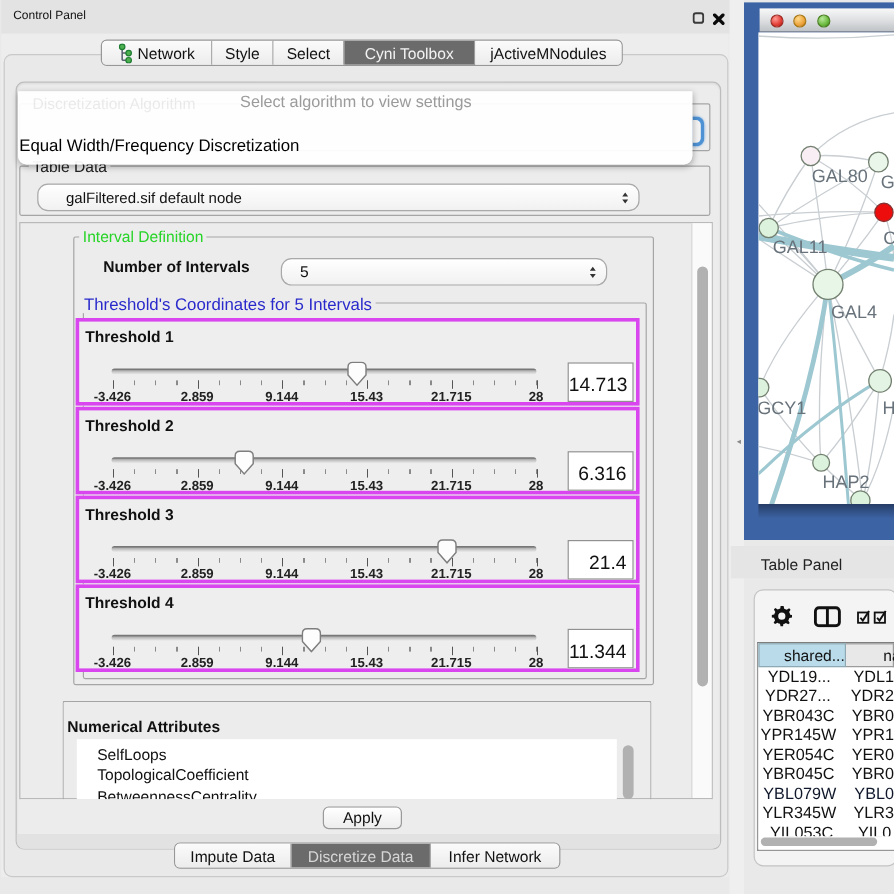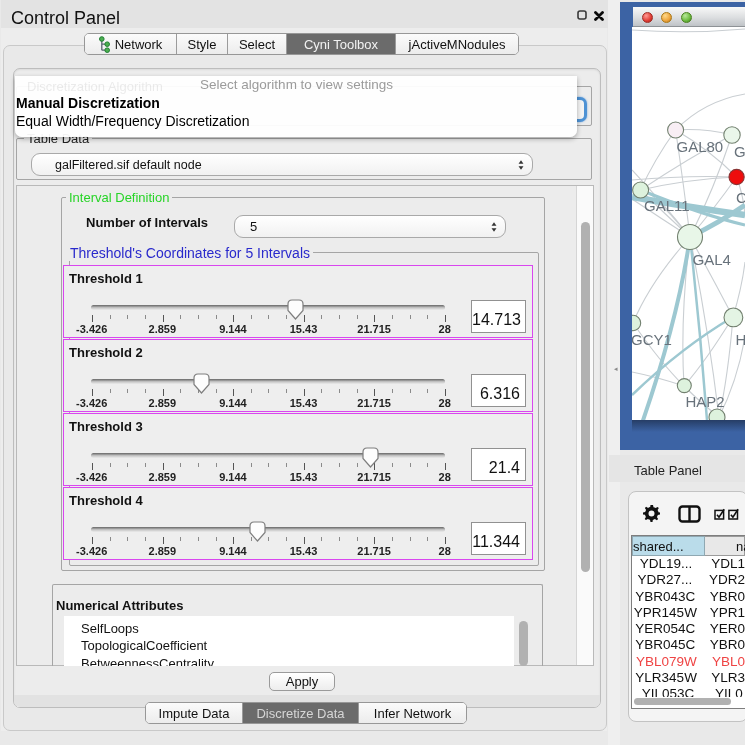--- a/index.html
+++ b/index.html
@@ -3,21 +3,21 @@
 <meta charset="utf-8">
 <style>
 * { margin:0; padding:0; box-sizing:border-box; }
 html,body { width:745px; height:745px; overflow:hidden; background:#e9e9e9;
   font-family:"Liberation Sans", sans-serif; }
 .abs { position:absolute; }
 #root { position:relative; width:745px; height:745px; }
 
 
 #lwin { left:1px; top:0; width:606px; height:731px; background:#ededed; }
-#titlebar { left:11px; top:8px; font-size:18px; color:#111; }
+#titlebar { left:11px; top:8px; font-size:10px; color:#111; }
 
 
 .seg { display:flex; border:1px solid #979797; border-radius:5px; overflow:hidden;
   background:#f4f4f4; font-size:13px; color:#111; }
 .seg .sg { display:flex; align-items:center; justify-content:center;
   border-right:1px solid #9b9b9b; background:linear-gradient(#fbfbfb,#ececec); white-space:nowrap; }
 .seg .sg:last-child { border-right:none; }
 .seg .on { background:#6b6b6b; color:#f2f2f2; }
 
 
@@ -27,21 +27,21 @@
 
 .group { position:absolute; border:1px solid #a5a5a5; border-radius:2px; }
 .gtitle { position:absolute; font-size:13px; background:#ececec; padding:0 3px; white-space:nowrap; }
 
 
 .combo { position:absolute; background:linear-gradient(#ffffff,#f1f1f1); border:1px solid #a9a9a9;
   border-radius:9px; font-size:13px; color:#111; display:flex; align-items:center; }
 .combo .arr { position:absolute; right:8px; top:50%; transform:translateY(-50%); width:6px; height:11px; }
 
 
-.tbox { position:absolute; left:63px; width:470px; height:73px; border:1px solid #d946ef; background:#eeeeee; }
+.tbox { position:absolute; left:63px; width:470px; height:73px; border:3px solid #d946ef; background:#eeeeee; }
 .tlab { position:absolute; left:5px; top:5px; font-size:13px; font-weight:bold; color:#111; }
 .track { position:absolute; left:27.2px; top:39px; width:354px; height:5px; border-radius:3px;
   background:linear-gradient(#777 0,#777 18%, #b5b5b5 40%, #d2d2d2 70%, #ebebeb 100%); }
 .ticks1 { position:absolute; left:27.7px; top:49px; width:355px; height:4px;
   background:repeating-linear-gradient(90deg,#8a8a8a 0 1px,transparent 1px 17.65px); }
 .ticks2 { position:absolute; left:27.7px; top:49px; width:355px; height:7px;
   background:repeating-linear-gradient(90deg,#555 0 1px,transparent 1px 70.62px); }
 .slab { position:absolute; top:57px; font-size:11px; font-weight:bold; color:#222; transform:translateX(-50%); }
 .vfield { position:absolute; left:407px; top:34px; width:55px; height:33px; background:#fff;
   border:1px solid #919191; font-size:16px; color:#111; text-align:right; line-height:37px; padding-right:5px; }
@@ -102,21 +102,20 @@
     <span style="margin-left:23px; font-size:12.5px;">galFiltered.sif default node</span>
     <svg class="arr" viewBox="0 0 9 14">
         <path d="M4.5 0 L8.2 5 H0.8 Z M4.5 14 L0.8 9 H8.2 Z" fill="#333"></path>
       </svg>
   </div>
 
   <div class="abs" style="left:15px; top:76px; width:562px; height:61px; background:rgba(255,255,255,0.94);
        border-radius:0 0 7px 7px; box-shadow:0 2px 5px rgba(0,0,0,0.3);"></div>
   <div class="abs" style="left:27px; top:79px; font-size:13px; color:rgba(60,60,60,0.10);">Discretization Algorithm</div>
   <div class="abs" style="left:15px; top:77px; width:563px; text-align:center; font-size:13.5px; color:#9b9b9b;">Select algorithm to view settings</div>
-  <div class="abs" style="left:16px; top:95px; font-size:14px; font-weight:bold; color:#000;">Manual Discretization</div>
   <div class="abs" style="left:16px; top:113px; font-size:14px; color:#000;">Equal Width/Frequency Discretization</div>
 
   <div class="abs" style="left:16px; top:185px; width:578px; height:481px; border:1px solid #b9b9b9; background:#ececec;"></div>
 
   <div class="abs" style="left:576px; top:186px; width:17px; height:479px; background:#fafafa; border-left:1px solid #d5d5d5;"></div>
   <div class="sbthumb" style="left:581px; top:222px; width:9px; height:350px;"></div>
 
   <div class="group" style="left:61px; top:197px; width:484px; height:374px;"></div>
   <div class="gtitle" style="left:66px; top:190px; color:#27d427;">Interval Definition</div>
 
@@ -318,31 +317,31 @@
     <div style="padding-left:11px;">YPR1</div>
       </div>
       <div style="height:16.3px; font-size:13.5px; color:#111; display:flex;">
     <div style="width:72px; text-align:center;">YER054C</div>
     <div style="padding-left:11px;">YER0</div>
       </div>
       <div style="height:16.3px; font-size:13.5px; color:#111; display:flex;">
     <div style="width:72px; text-align:center;">YBR045C</div>
     <div style="padding-left:11px;">YBR0</div>
       </div>
-      <div style="height:16.3px; font-size:13.5px; color:#ef4444; display:flex;">
+      <div style="height:16.3px; font-size:13.5px; color:#0f172a; display:flex;">
     <div style="width:72px; text-align:center;">YBL079W</div>
     <div style="padding-left:11px;">YBL0</div>
       </div>
       <div style="height:16.3px; font-size:13.5px; color:#111; display:flex;">
     <div style="width:72px; text-align:center;">YLR345W</div>
     <div style="padding-left:11px;">YLR3</div>
       </div>
       <div style="height:16.3px; font-size:13.5px; color:#111; display:flex;">
     <div style="width:72px; text-align:center;">YIL053C</div>
     <div style="padding-left:11px;">YIL0</div>
       </div>
     </div>
-  <div class="abs" style="left:632px; top:536px; width:73px; height:20px; background:#badcea; border:1px solid #8fa8b2; font-size:13px; color:#111; text-align:left; line-height:19px;">shared...</div>
+  <div class="abs" style="left:632px; top:536px; width:73px; height:20px; background:#badcea; border:1px solid #8fa8b2; font-size:13px; color:#111; text-align:right; line-height:19px;">shared...</div>
   <div class="abs" style="left:705px; top:536px; width:40px; height:20px; background:#e8e8e8; border:1px solid #9b9b9b; border-left:none; font-size:13px; color:#111; padding-left:31px; line-height:19px;">na</div>
 
   <div class="abs" style="left:632px; top:697px; width:113px; height:11px; background:#fff;"></div>
   <div class="sbthumb" style="left:634px; top:698px; width:97px; height:7px;"></div>
 </div>
 
 </body></html>

